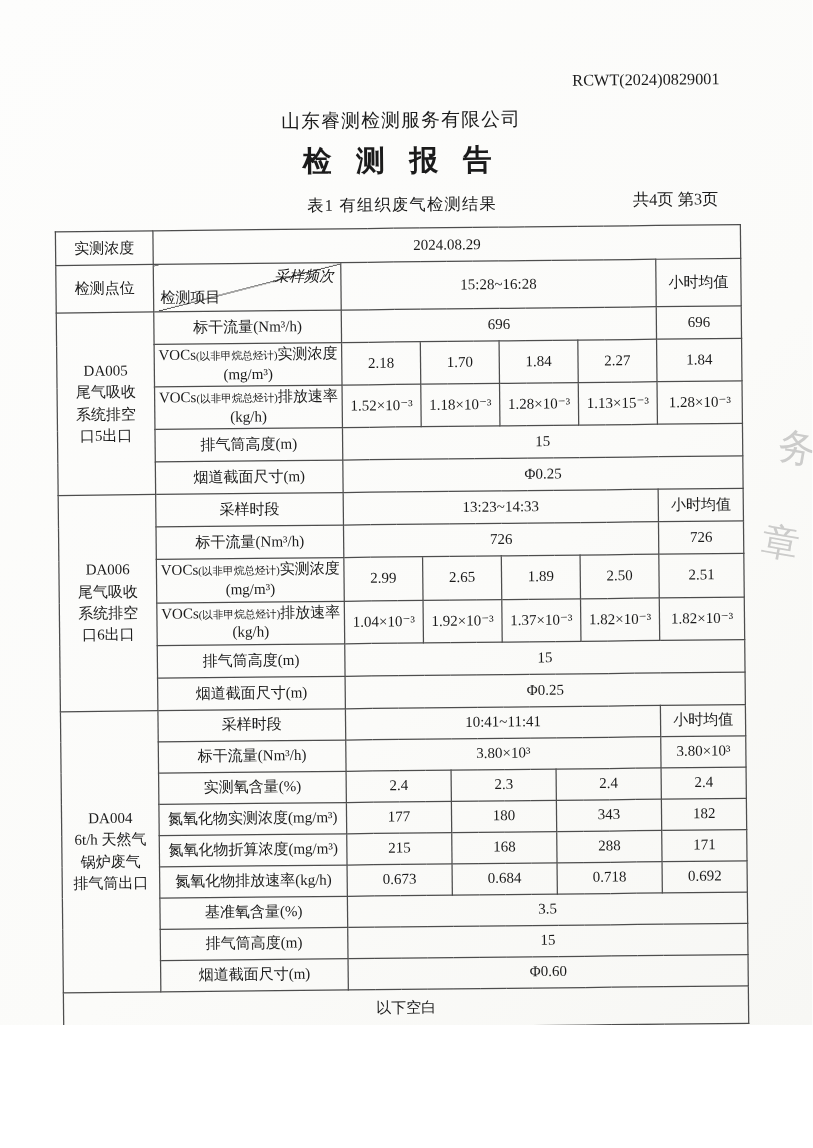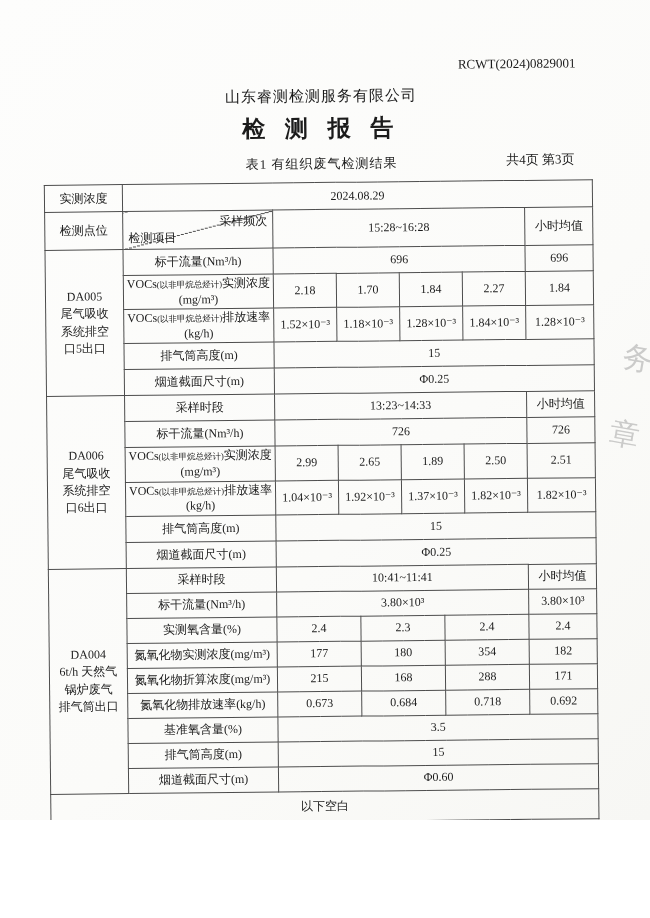--- a/index.html
+++ b/index.html
@@ -40,21 +40,21 @@
   tr.r-blank { height:30px; }
 
   td.pt { white-space:pre-line; line-height:1.45; }
   td.blank-cell { text-align:left; padding-left:8px; vertical-align:top; padding-top:4px; }
 
   td.diag {
     position:relative;
     background-image:linear-gradient(to bottom right,
       transparent 49.5%, #4d4d4d 49.5%, #4d4d4d 50.6%, transparent 50.6%);
   }
-  .diag-top    { position:absolute; top:2px; right:5px; font-size:12px; }
+  .diag-top    { position:absolute; top:2px; right:5px; font-size:12px;font-style:italic; }
   .diag-bottom { position:absolute; bottom:2px; left:5px; font-size:12px;margin-top:16px; }
 
   .l1,.l2 { display:block; line-height:1.3; }
   .small-paren { font-size:8.5px; }
 
   .stamp {
     position:absolute; right:4px; top:338px;
     display:flex; flex-direction:column; gap:36px;
     color:#9d9d9d; opacity:.5; font-size:30px;
     transform:rotate(10deg);
@@ -130,21 +130,21 @@
         <td>1.84</td>
       </tr>
       <tr class="r-two">
         <td>
           <span class="l1"><span>VOCs</span><span class="small-paren">(以非甲烷总烃计)</span><span>排放速率</span></span>
           <span class="l2">(kg/h)</span>
         </td>
         <td colspan="3">1.52×10⁻³</td>
         <td colspan="3">1.18×10⁻³</td>
         <td colspan="3">1.28×10⁻³</td>
-        <td colspan="3">1.84×10⁻³</td>
+        <td colspan="3">1.13×15⁻³</td>
         <td>1.28×10⁻³</td>
       </tr>
       <tr class="r-std">
         <td>排气筒高度(m)</td>
         <td colspan="13">15</td>
       </tr>
       <tr class="r-std">
         <td>烟道截面尺寸(m)</td>
         <td colspan="13">Φ0.25</td>
       </tr>
@@ -212,21 +212,21 @@
         <td>实测氧含量(%)</td>
         <td colspan="4">2.4</td>
         <td colspan="4">2.3</td>
         <td colspan="4">2.4</td>
         <td>2.4</td>
       </tr>
       <tr class="r-sm">
         <td>氮氧化物实测浓度(mg/m³)</td>
         <td colspan="4">177</td>
         <td colspan="4">180</td>
-        <td colspan="4">354</td>
+        <td colspan="4">343</td>
         <td>182</td>
       </tr>
       <tr class="r-sm">
         <td>氮氧化物折算浓度(mg/m³)</td>
         <td colspan="4">215</td>
         <td colspan="4">168</td>
         <td colspan="4">288</td>
         <td>171</td>
       </tr>
       <tr class="r-sm">

